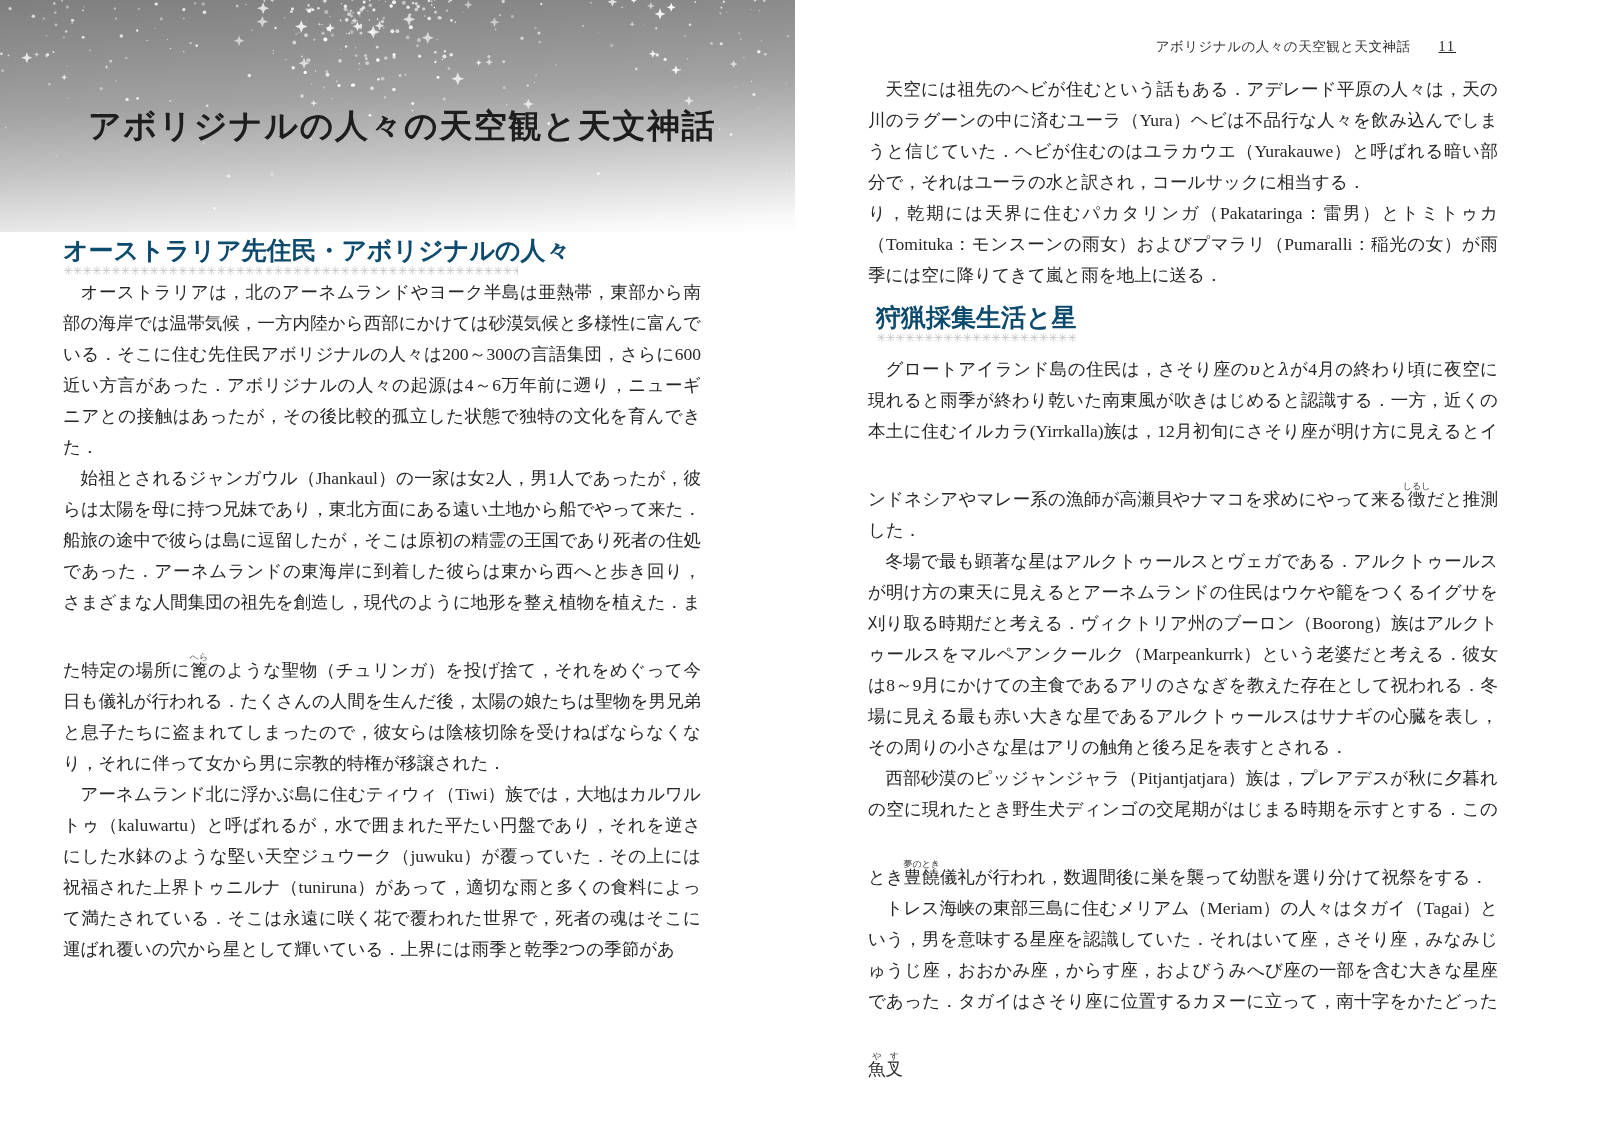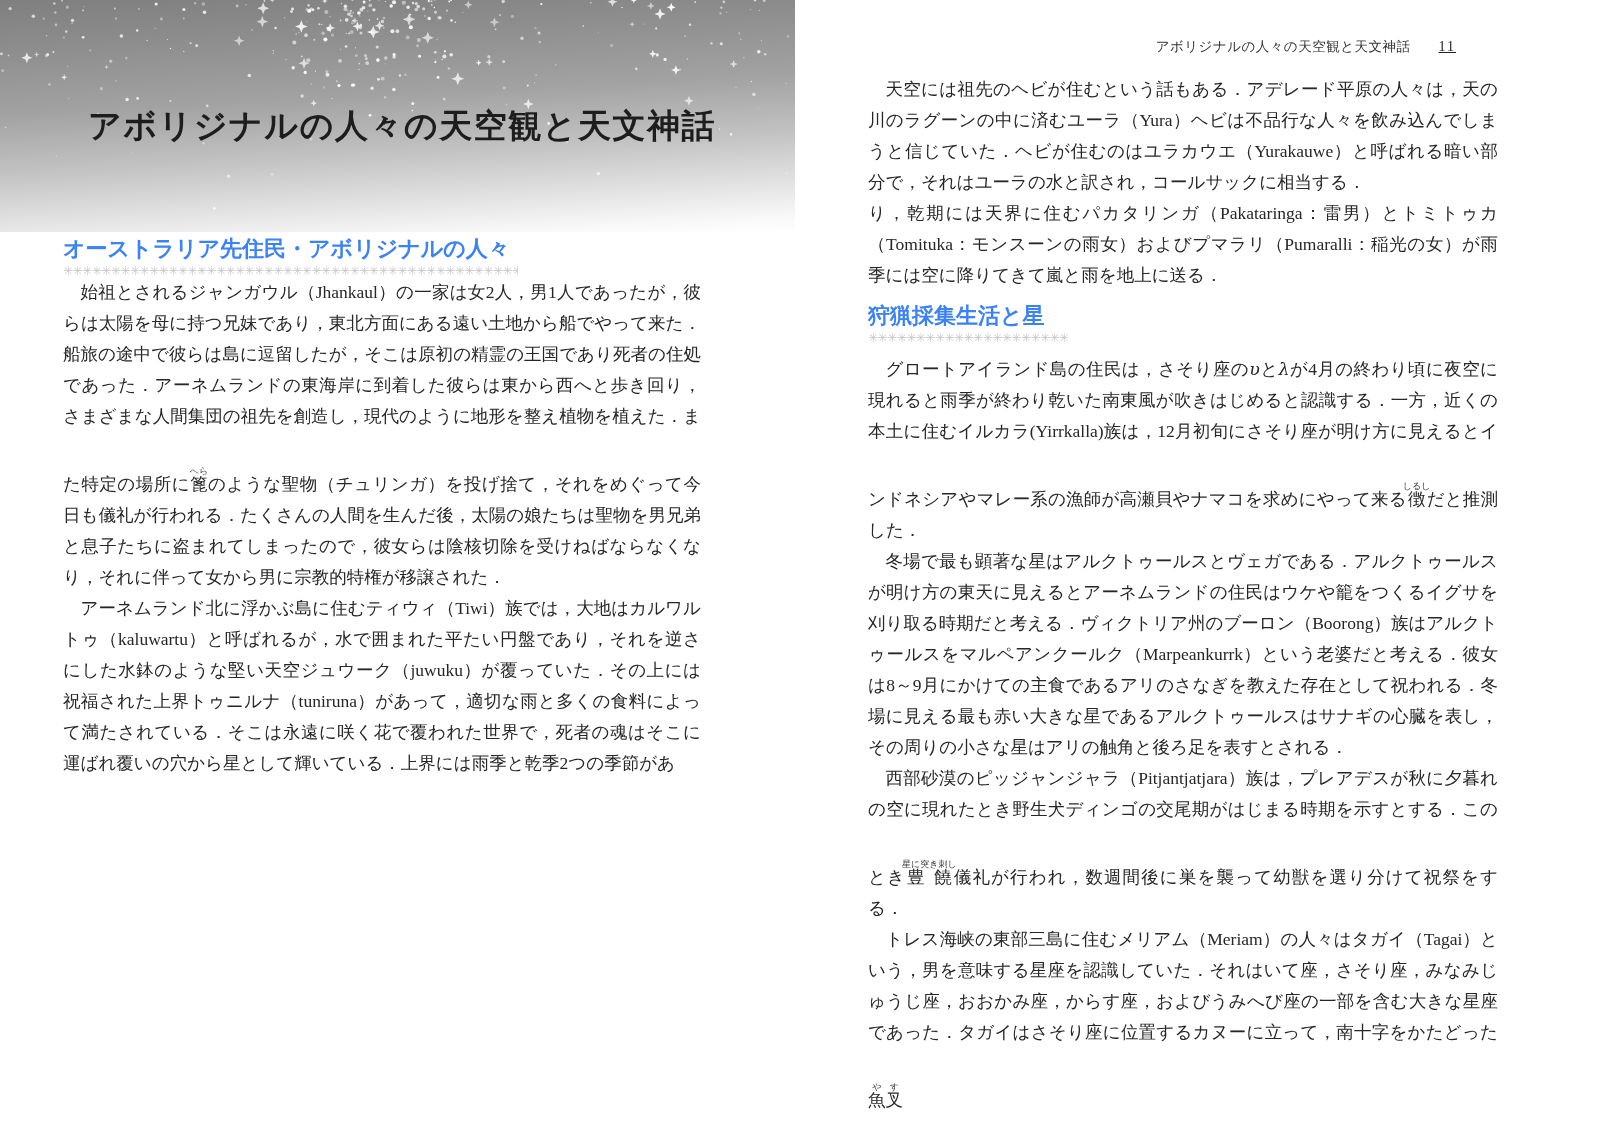--- a/index.html
+++ b/index.html
@@ -21,22 +21,22 @@
   .banner svg{position:absolute;left:0;top:0;}
   .banner-title{
     position:absolute;left:88px;top:104px;
     font-family:"Liberation Sans","DejaVu Sans",sans-serif;
     font-weight:bold;font-size:33px;letter-spacing:1.5px;color:#1d1d1d;
     white-space:nowrap;
   }
 
   
   .section-heading{
-    font-family:Liberation Mono, monospace;
-    font-weight:bold;font-size:22px;color:#3b82f6;line-height:26px;
+    font-family:Liberation Serif, serif;
+    font-weight:bold;font-size:25px;color:#0c4a6e;line-height:26px;
     white-space:nowrap;
   }
   .divider{
     font-family:"DejaVu Sans",sans-serif;
     color:#c7c7c7;font-size:12px;line-height:12px;letter-spacing:-0.5px;
     white-space:nowrap;overflow:hidden;margin-top:1px;
   }
   .divider.left{width:455px;}
   .divider.right{width:200px;}
 
@@ -53,21 +53,21 @@
   em.greek{font-style:italic;font-family:"DejaVu Serif",serif;}
 
   
   .running-header{
     margin-top:38px;padding-right:42px;
     display:flex;justify-content:flex-end;align-items:baseline;gap:28px;
   }
   .running-header .rh-title{font-size:13.5px;color:#333;letter-spacing:0.5px;}
   .running-header .rh-page{font-size:14px;color:#222;letter-spacing:2px;font-family:"Liberation Serif",serif;text-decoration:underline;}
 
-  .section-block{margin-top:14px;margin-bottom:10px;}
+  .section-block{margin-top:14px;margin-bottom:10px;margin-left:8px;}
 </style>
 </head>
 <body>
 
 <div class="page page-left">
 
   <div class="banner">
     <svg width="795" height="232" viewBox="0 0 795 232">
         <circle cx="170.4" cy="101.0" r="0.95" fill="#ffffff" fill-opacity="0.63"></circle>
         <circle cx="296.3" cy="34.0" r="1.01" fill="#ffffff" fill-opacity="0.38"></circle>
@@ -386,20 +386,21 @@
         <polygon points="409.0868268162012,13.036005795467645 410.86083944100886,17.597752544973044 415.42258619051427,19.3717651697807 410.86083944100886,21.14577779458836 409.0868268162012,25.707524544093758 407.31281419139356,21.14577779458836 402.75106744188815,19.3717651697807 407.31281419139356,17.597752544973044" fill="#ffffff" fill-opacity="0.68"></polygon>
         <polygon points="357.4386089295149,21.429121760185808 358.81106554731724,24.958295920249075 362.34023970738053,26.330752538051456 358.81106554731724,27.703209155853838 357.4386089295149,31.232383315917104 356.06615231171253,27.703209155853838 352.53697815164924,26.330752538051456 356.06615231171253,24.958295920249075" fill="#ffffff" fill-opacity="0.85"></polygon>
       </svg>
     <div class="banner-title">アボリジナルの人々の天空観と天文神話</div>
   </div>
 
   <div class="content-left">
     <div class="section-heading">オーストラリア先住民・アボリジナルの人々</div>
     <div class="divider left">✳✳✳✳✳✳✳✳✳✳✳✳✳✳✳✳✳✳✳✳✳✳✳✳✳✳✳✳✳✳✳✳✳✳✳✳✳✳✳✳✳✳✳✳✳✳✳✳✳✳✳✳✳✳✳✳✳✳✳✳✳✳</div>
     <div id="left-paras">
+        <p class="para">オーストラリアは，北のアーネムランドやヨーク半島は亜熱帯，東部から南部の海岸では温帯気候，一方内陸から西部にかけては砂漠気候と多様性に富んでいる．そこに住む先住民アボリジナルの人々は200～300の言語集団，さらに600近い方言があった．アボリジナルの人々の起源は4～6万年前に遡り，ニューギニアとの接触はあったが，その後比較的孤立した状態で独特の文化を育んできた．</p>
         <p class="para">始祖とされるジャンガウル（Jhankaul）の一家は女2人，男1人であったが，彼らは太陽を母に持つ兄妹であり，東北方面にある遠い土地から船でやって来た．船旅の途中で彼らは島に逗留したが，そこは原初の精霊の王国であり死者の住処であった．アーネムランドの東海岸に到着した彼らは東から西へと歩き回り，さまざまな人間集団の祖先を創造し，現代のように地形を整え植物を植えた．また特定の場所に<ruby>篦<rt>へら</rt></ruby>のような聖物（チュリンガ）を投げ捨て，それをめぐって今日も儀礼が行われる．たくさんの人間を生んだ後，太陽の娘たちは聖物を男兄弟と息子たちに盗まれてしまったので，彼女らは陰核切除を受けねばならなくなり，それに伴って女から男に宗教的特権が移譲された．</p>
         <p class="para">アーネムランド北に浮かぶ島に住むティウィ（Tiwi）族では，大地はカルワルトゥ（kaluwartu）と呼ばれるが，水で囲まれた平たい円盤であり，それを逆さにした水鉢のような堅い天空ジュウーク（juwuku）が覆っていた．その上には祝福された上界トゥニルナ（tuniruna）があって，適切な雨と多くの食料によって満たされている．そこは永遠に咲く花で覆われた世界で，死者の魂はそこに運ばれ覆いの穴から星として輝いている．上界には雨季と乾季2つの季節があ</p>
       </div>
   </div>
 </div>
 
 <div class="page page-right">
 
   <div class="running-header">
     <span class="rh-title">アボリジナルの人々の天空観と天文神話</span>
@@ -413,17 +414,17 @@
       </div>
 
     <div class="section-block">
       <div class="section-heading">狩猟採集生活と星</div>
       <div class="divider right">✳✳✳✳✳✳✳✳✳✳✳✳✳✳✳✳✳✳✳✳✳✳✳✳✳✳✳</div>
     </div>
 
     <div id="right-paras">
         <p class="para">グロートアイランド島の住民は，さそり座の<em class="greek">υ</em>と<em class="greek">λ</em>が4月の終わり頃に夜空に現れると雨季が終わり乾いた南東風が吹きはじめると認識する．一方，近くの本土に住むイルカラ(Yirrkalla)族は，12月初旬にさそり座が明け方に見えるとインドネシアやマレー系の漁師が高瀬貝やナマコを求めにやって来る<ruby>徴<rt>しるし</rt></ruby>だと推測した．</p>
         <p class="para">冬場で最も顕著な星はアルクトゥールスとヴェガである．アルクトゥールスが明け方の東天に見えるとアーネムランドの住民はウケや籠をつくるイグサを刈り取る時期だと考える．ヴィクトリア州のブーロン（Boorong）族はアルクトゥールスをマルペアンクールク（Marpeankurrk）という老婆だと考える．彼女は8～9月にかけての主食であるアリのさなぎを教えた存在として祝われる．冬場に見える最も赤い大きな星であるアルクトゥールスはサナギの心臓を表し，その周りの小さな星はアリの触角と後ろ足を表すとされる．</p>
-        <p class="para">西部砂漠のピッジャンジャラ（Pitjantjatjara）族は，プレアデスが秋に夕暮れの空に現れたとき野生犬ディンゴの交尾期がはじまる時期を示すとする．このとき<ruby>豊饒<rt>星に突き刺し</rt></ruby>儀礼が行われ，数週間後に巣を襲って幼獣を選り分けて祝祭をする．</p>
+        <p class="para">西部砂漠のピッジャンジャラ（Pitjantjatjara）族は，プレアデスが秋に夕暮れの空に現れたとき野生犬ディンゴの交尾期がはじまる時期を示すとする．このとき<ruby>豊饒<rt>夢のとき</rt></ruby>儀礼が行われ，数週間後に巣を襲って幼獣を選り分けて祝祭をする．</p>
         <p class="para">トレス海峡の東部三島に住むメリアム（Meriam）の人々はタガイ（Tagai）という，男を意味する星座を認識していた．それはいて座，さそり座，みなみじゅうじ座，おおかみ座，からす座，およびうみへび座の一部を含む大きな星座であった．タガイはさそり座に位置するカヌーに立って，南十字をかたどった<ruby>魚叉<rt>やす</rt></ruby></p>
       </div>
   </div>
 </div>
 
 </body></html>

